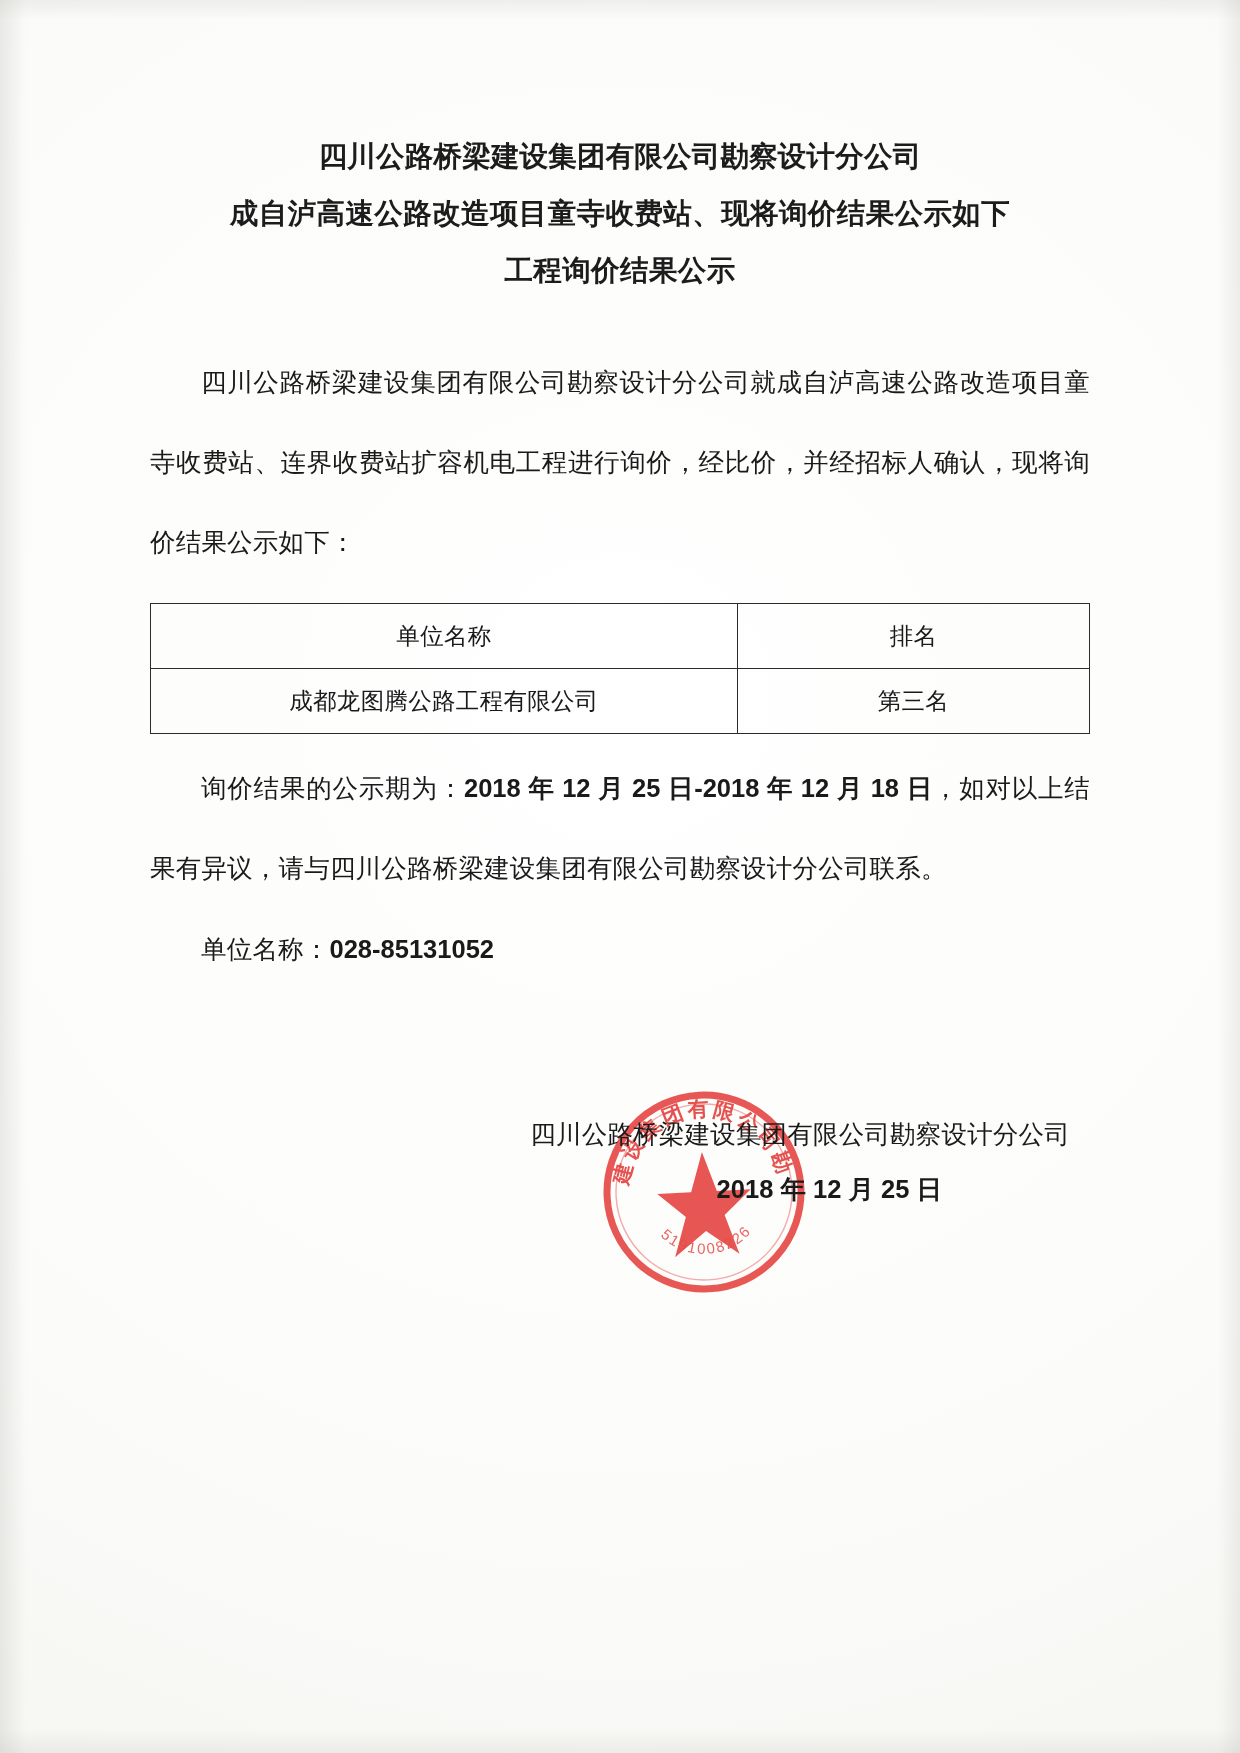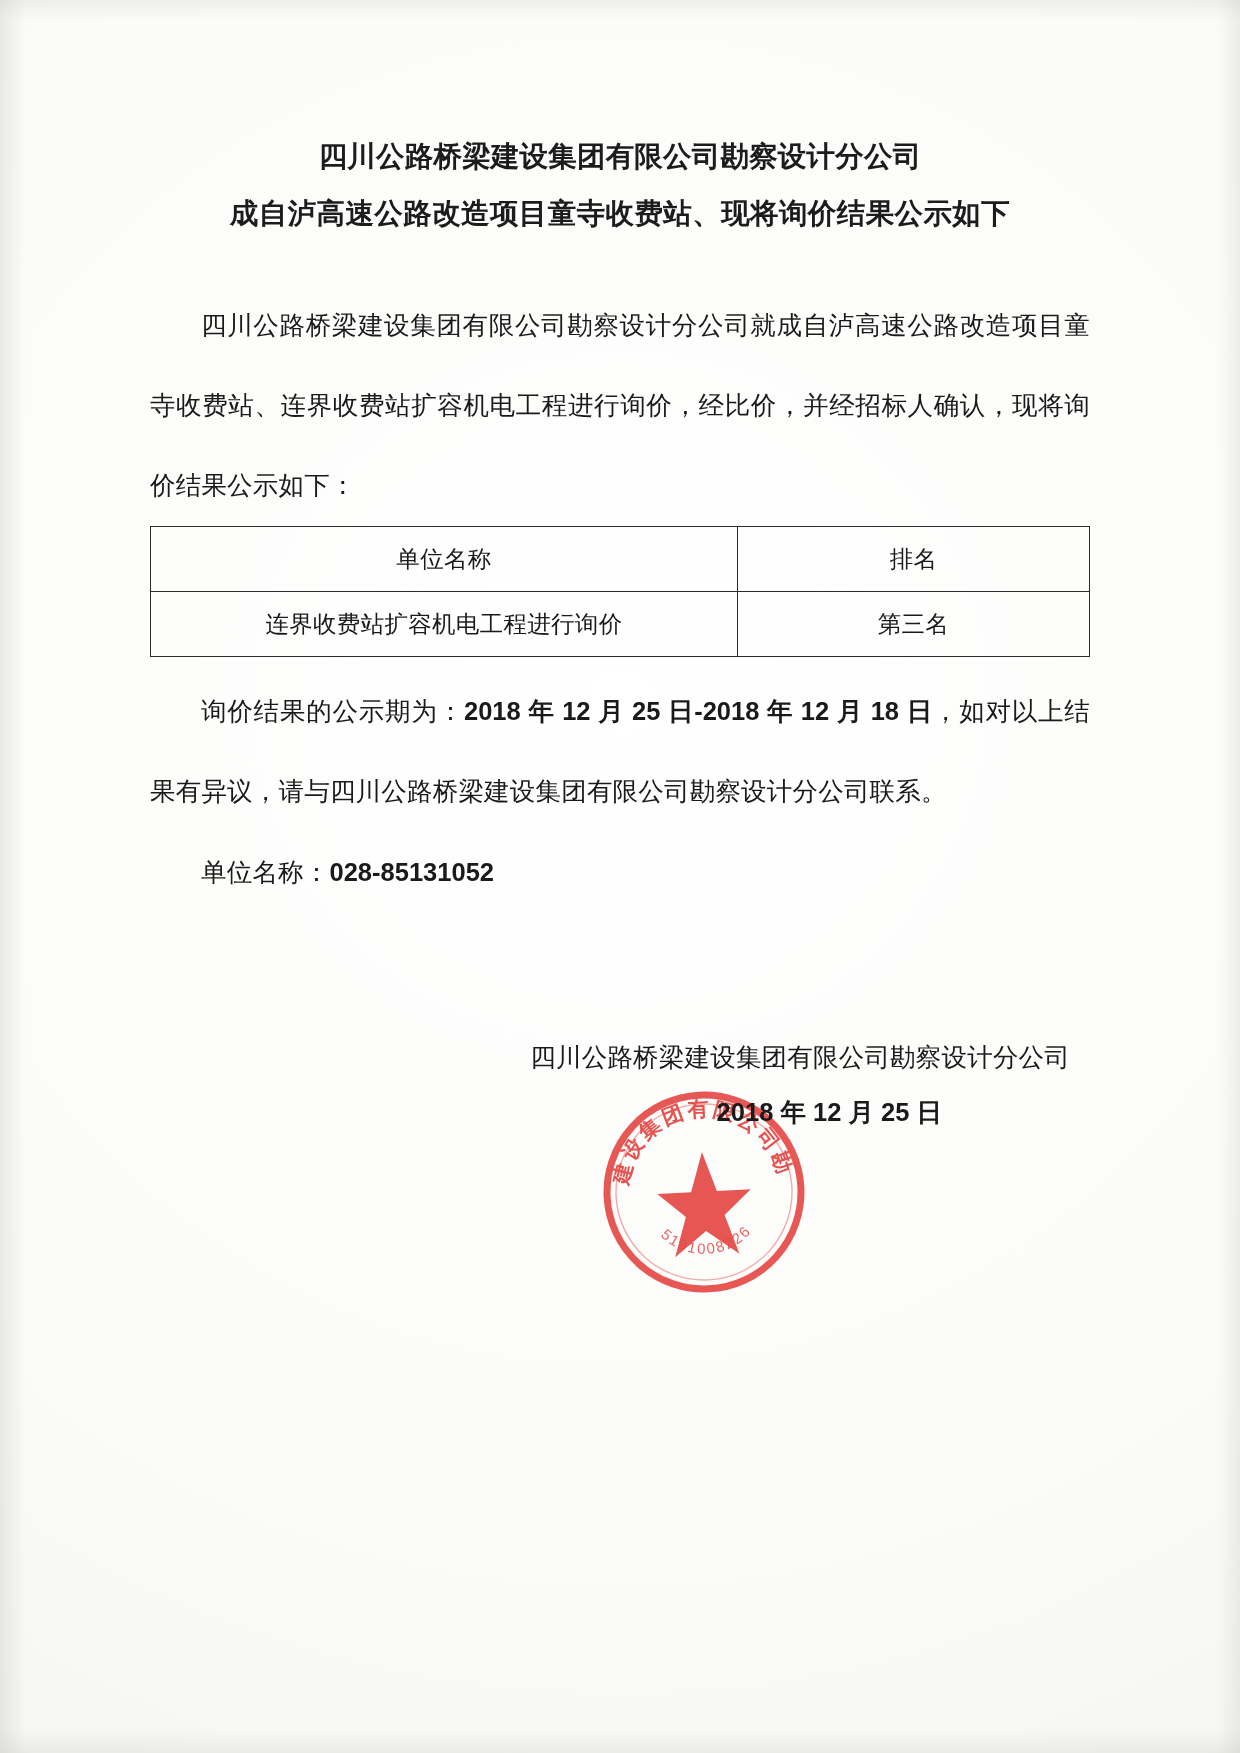--- a/index.html
+++ b/index.html
@@ -73,21 +73,21 @@
   .para .ascii {
     font-family: "Liberation Sans", sans-serif;
     font-weight: 600;
     letter-spacing: 0;
   }
 
   
   table.result-table {
     width: 100%;
     border-collapse: collapse;
-    margin-top: 0;
+    margin-top: 20px;
     table-layout: fixed;
   }
   table.result-table td,
   table.result-table th {
     border: 1.6px solid #2b2b2b;
     text-align: center;
     vertical-align: middle;
     font-size: 23.5px;
     color: #1a1a1a;
     font-weight: normal;
@@ -157,38 +157,39 @@
       </text>
       <polygon points="106,66 118.9,105.6 152.8,105.6 125.4,130 138.2,169.6 106,145.1 73.8,169.6 86.6,130 59.2,105.6 93.1,105.6" fill="#e2312e" opacity="0.93"></polygon>
     </svg>
   </div>
 
   <div class="content">
 
     <h1 class="doc-title">
       <span class="title-line l1">四川公路桥梁建设集团有限公司勘察设计分公司</span>
       <span class="title-line l2">成自泸高速公路改造项目童寺收费站、现将询价结果公示如下</span>
+      <span class="title-line l3">工程询价结果公示</span>
     </h1>
 
     <p class="para indent first">四川公路桥梁建设集团有限公司勘察设计分公司就成自泸高速公路改造项目童寺收费站、连界收费站扩容机电工程进行询价，经比价，并经招标人确认，现将询价结果公示如下：</p>
 
     <table class="result-table">
       <colgroup>
         <col class="c-name">
         <col class="c-rank">
       </colgroup>
       <thead>
         <tr>
           <th>单位名称</th>
           <th>排名</th>
         </tr>
       </thead>
       <tbody>
         <tr>
-          <td>连界收费站扩容机电工程进行询价</td>
+          <td>成都龙图腾公路工程有限公司</td>
           <td>第三名</td>
         </tr>
       </tbody>
     </table>
 
     <p class="para indent after-table"><span>询价结果的公示期为：</span><span class="ascii">2018 年 12 月 25 日</span><span class="ascii">-</span><span class="ascii">2018 年 12 月 18 日</span><span>，如对以上结果有异议，请与四川公路桥梁建设集团有限公司勘察设计分公司联系。</span></p>
 
 
     <p class="para indent"><span>单位名称：</span><span class="ascii">028-85131052</span></p>
 

